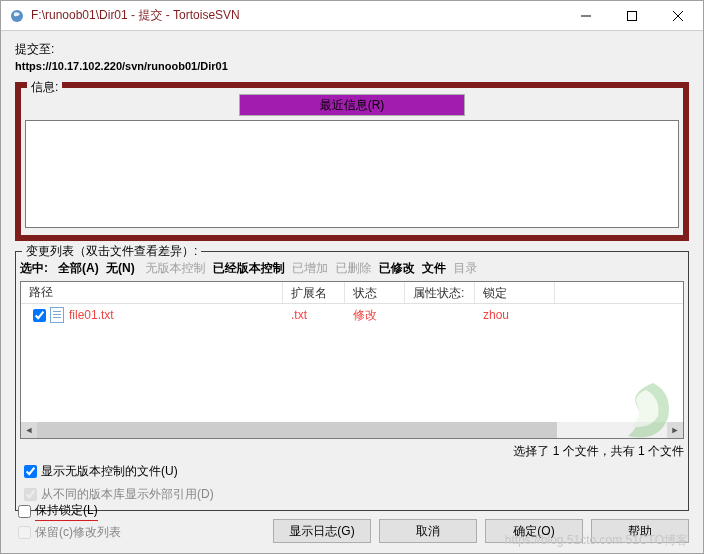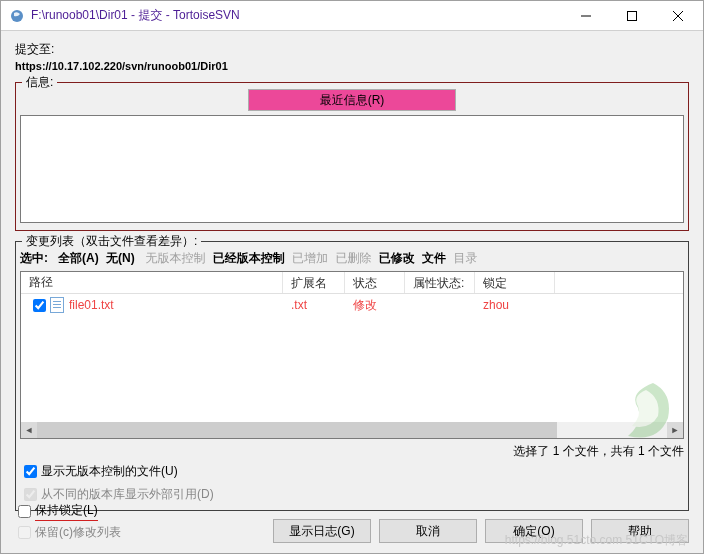--- a/index.html
+++ b/index.html
@@ -1,28 +1,28 @@
 <!DOCTYPE html>
 <html><head>
 <meta charset="utf-8">
 <style>
 * { box-sizing: border-box; font-family: "Microsoft YaHei", "Segoe UI", sans-serif; font-size: 12px; }
 body { margin: 0; background: #f0f0f0; width: 704px; height: 554px; overflow: hidden; position: relative; }
 .win { width: 704px; height: 554px; background: #f0f0f0; border: 1px solid #a0a0a0; display: flex; flex-direction: column; }
 .titlebar { height: 30px; background: #fff; border-bottom: 1px solid #d0d0d0; display: flex; align-items: center; padding: 0 2px 0 8px; }
 .titlebar .icon { width: 16px; height: 16px; margin-right: 6px; display: flex; align-items: center; }
-.titlebar .title { flex: 1; color: #4c1d95; }
+.titlebar .title { flex: 1; color: #7f1d1d; }
 .winbtns { display: flex; }
 .winbtn { width: 46px; height: 30px; display: flex; align-items: center; justify-content: center; color: #333; }
 .body { padding: 6px 14px 10px 14px; flex: 1; display: flex; flex-direction: column; }
 .lbl { color: #000; margin: 4px 0 2px 0; }
 .url { font-weight: bold; font-size: 11px; margin-bottom: 6px; }
-.group { border: 1px solid #7f1d1d; padding: 6px 4px 4px 4px; position: relative; margin-top: 4px; }
+.group { border: 6px solid #7f1d1d; padding: 6px 4px 4px 4px; position: relative; margin-top: 4px; }
 .group-label { position: absolute; top: -9px; left: 6px; background: #f0f0f0; padding: 0 4px; }
-.recentbtn { width: 208px; height: 22px; background: #ec4899; border: 1px solid #adadad; display: flex; align-items: center; justify-content: center; margin: 0 auto 4px auto; }
+.recentbtn { width: 226px; height: 22px; background: #a21caf; border: 1px solid #adadad; display: flex; align-items: center; justify-content: center; margin: 0 auto 4px auto; }
 .msgbox { width: 100%; height: 108px; background: #fff; border: 1px solid #7a7a7a; padding: 4px; resize: none; outline: none; font-family: Consolas, monospace; }
 .changes { border: 1px solid #404040; margin-top: 10px; padding: 6px 4px 4px 4px; position: relative; flex: 1; display: flex; flex-direction: column; }
 .selrow { margin: 2px 0 4px 0; }
 .selrow b { font-weight: bold; }
 .filt { margin-right: 4px; }
 .filt.gray { color: #a0a0a0; }
 .list { flex: 1; background: #fff; border: 1px solid #7a7a7a; position: relative; overflow: hidden; }
 .lhdr { display: flex; height: 22px; background: #fff; border-bottom: 1px solid #e0e0e0; }
 .lhdr > div { padding: 3px 8px; border-right: 1px solid #e5e5e5; color: #333; }
 .lrow { display: flex; height: 22px; align-items: center; }

